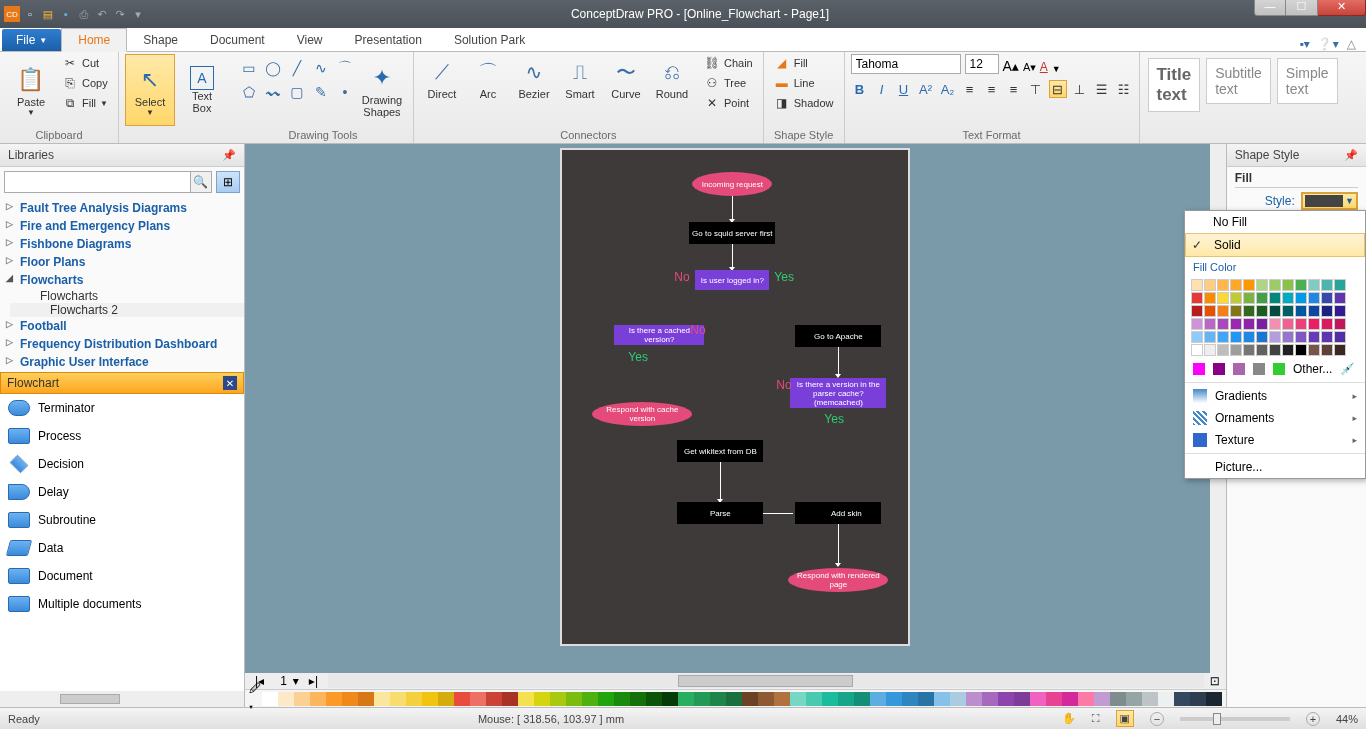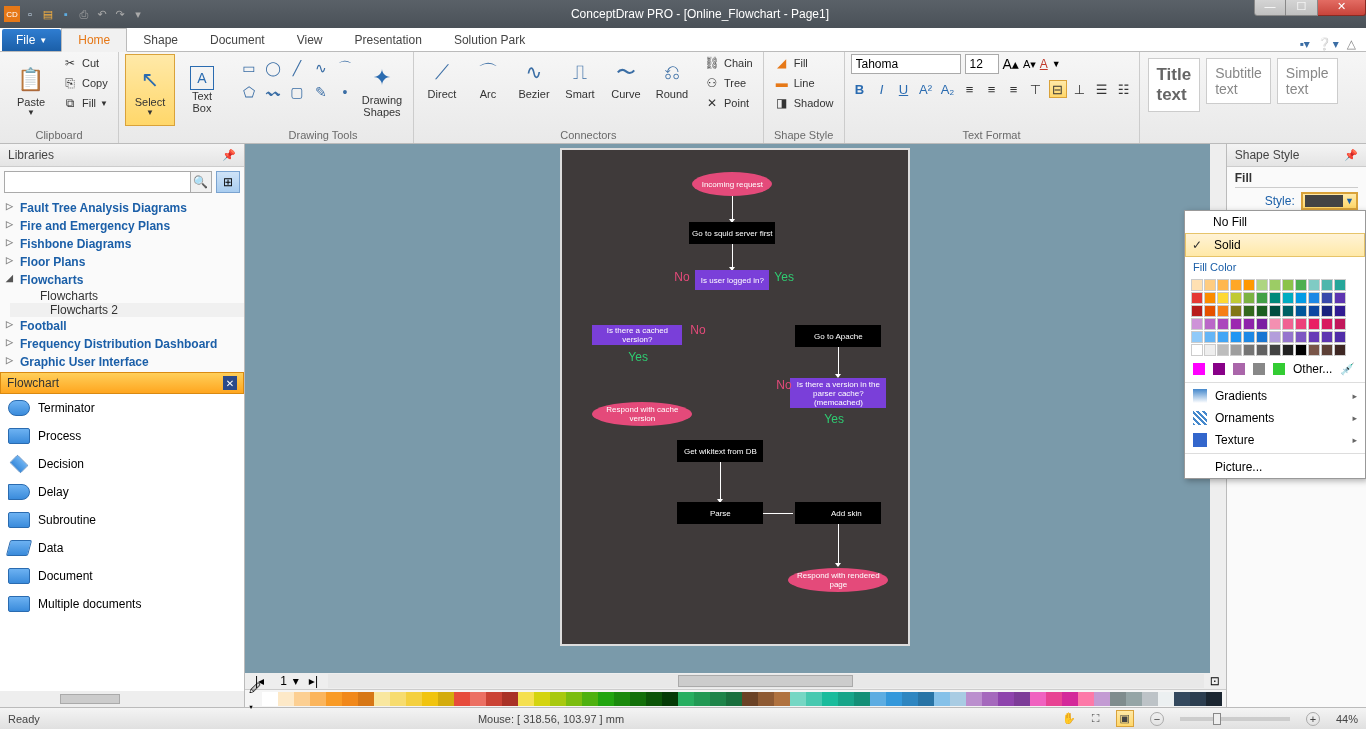--- a/index.html
+++ b/index.html
@@ -31,21 +31,21 @@
 .bigbtn { display: flex; flex-direction: column; align-items: center; justify-content: center; width: 50px; height: 72px; font-size: 11px; color: #333; border: 1px solid transparent; }
 .bigbtn.active { background: linear-gradient(#ffe9a8, #ffd76a); border: 1px solid #d9a23a; }
 .bigbtn .icn { width: 32px; height: 32px; display: flex; align-items: center; justify-content: center; font-size: 22px; }
 .smallrow { display: flex; flex-direction: column; gap: 2px; justify-content: center; }
 .smallbtn { display: flex; align-items: center; gap: 4px; padding: 1px 4px; font-size: 11px; color: #333; }
 .smallbtn .si { width: 16px; height: 16px; display: inline-flex; align-items: center; justify-content: center; font-size: 12px; }
 .icongrid { display: grid; grid-template-columns: repeat(5, 20px); grid-auto-rows: 20px; gap: 4px; padding-top: 4px; }
 .icongrid span, .conn-icn { width: 20px; height: 20px; display: flex; align-items: center; justify-content: center; color: #3b6ea5; font-size: 14px; }
 .conn-btn { display: flex; flex-direction: column; align-items: center; width: 44px; font-size: 11px; color: #333; padding-top: 2px; }
 .conn-btn .conn-icn { width: 32px; height: 32px; font-size: 20px; }
-.fontbox { display: flex; align-items: center; gap: 4px; }
+.fontbox { display: flex; align-items: flex-end; gap: 4px; }
 .fontbox input { height: 20px; font-size: 12px; padding: 0 4px; border: 1px solid #aaa; }
 .tfrow { display: flex; gap: 4px; align-items: center; margin-top: 4px; }
 .tfrow span { width: 18px; height: 18px; display: flex; align-items: center; justify-content: center; font-size: 13px; color: #333; }
 .stylebox { border: 1px solid #ccc; background: #fff; padding: 6px 8px; font-size: 14px; color: #888; margin: 4px 2px; }
 .stylebox.title { font-weight: bold; font-size: 17px; color: #666; }
 
 
 .main { display: flex; height: 563px; }
 .left-panel { width: 245px; display: flex; flex-direction: column; border-right: 1px solid #bbb; background: #fafafa; }
 .panel-hdr { background: linear-gradient(#f4f4f4, #e4e4e4); padding: 4px 8px; font-size: 12px; color: #444; display: flex; align-items: center; justify-content: space-between; border-bottom: 1px solid #ccc; }
@@ -399,21 +399,21 @@
     <div style="position:absolute;right:0;top:0;bottom:34px;width:16px;background:#eee;"></div>
     <div class="canvas-scroll">
       <div class="page">
         <div class="fshape term" style="left:130px;top:22px;width:80px;height:24px;">Incoming request</div>
         <div class="arrow-v" style="left:170px;top:46px;height:26px;"></div>
         <div class="fshape proc" style="left:127px;top:72px;width:86px;height:22px;">Go to squid server first</div>
         <div class="arrow-v" style="left:170px;top:94px;height:26px;"></div>
         <div class="fshape dec" style="left:133px;top:120px;width:74px;height:20px;">Is user logged in?</div>
         <span class="edge-lbl" style="left:112px;top:120px;color:#e44a7a;">No</span>
         <span class="edge-lbl" style="left:212px;top:120px;color:#2ecc71;">Yes</span>
-        <div class="fshape dec" style="left:30px;top:175px;width:90px;height:20px;">Is there a cached version?</div>
+        <div class="fshape dec" style="left:52px;top:175px;width:90px;height:20px;">Is there a cached version?</div>
         <span class="edge-lbl" style="left:128px;top:173px;color:#e44a7a;">No</span>
         <span class="edge-lbl" style="left:66px;top:200px;color:#2ecc71;">Yes</span>
         <div class="fshape proc" style="left:233px;top:175px;width:86px;height:22px;">Go to Apache</div>
         <div class="arrow-v" style="left:276px;top:197px;height:30px;"></div>
         <div class="fshape term" style="left:30px;top:232px;width:100px;height:24px;margin-top:20px;">Respond with cache version</div>
         <div class="fshape dec" style="left:228px;top:228px;width:96px;height:30px;">Is there a version in the parser cache? (memcached)</div>
         <span class="edge-lbl" style="left:214px;top:228px;color:#e44a7a;">No</span>
         <span class="edge-lbl" style="left:262px;top:262px;color:#2ecc71;">Yes</span>
         <div class="fshape proc" style="left:115px;top:290px;width:86px;height:22px;">Get wikitext from DB</div>
         <div class="arrow-v" style="left:158px;top:312px;height:40px;"></div>

